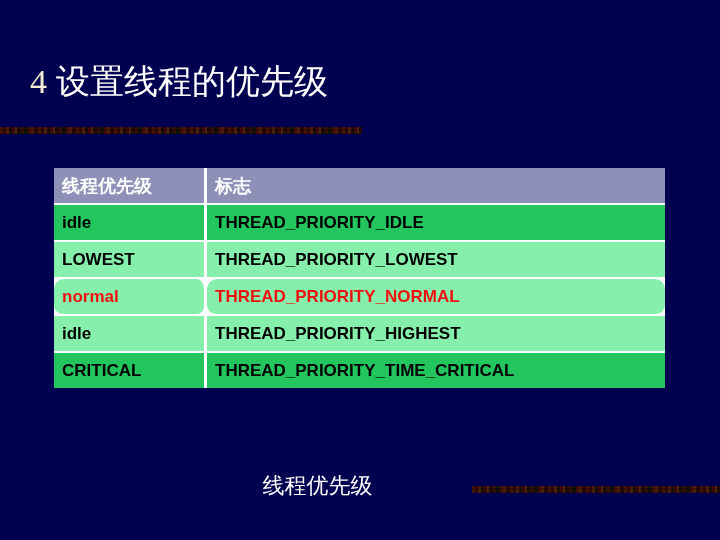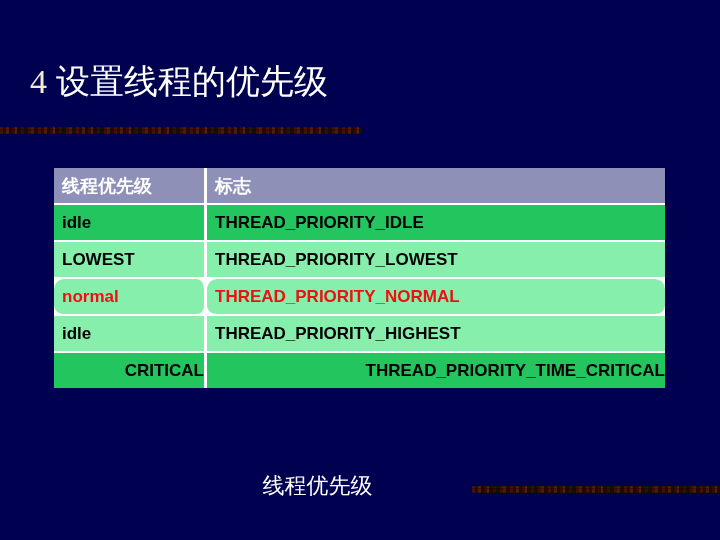--- a/index.html
+++ b/index.html
@@ -97,21 +97,20 @@
     background: #8e90b8;
     color: #ffffff;
     font-size: 18px;
   }
   #priority-table td:last-child,
   #priority-table th:last-child {
     border-right: none;
   }
   #priority-table tr:last-child td {
     border-bottom: none;
-    text-align: right;
   }
   .col-name { width: 142px; }
   .col-flag { width: auto; }
 
   tr.row-dark td   { background: #22c55e; color: #000000; }
   tr.row-light td  { background: #86efac; color: #000000; }
   tr.row-accent td { color: #ee1111; border-radius: 10px; }
 
   
   #caption {

